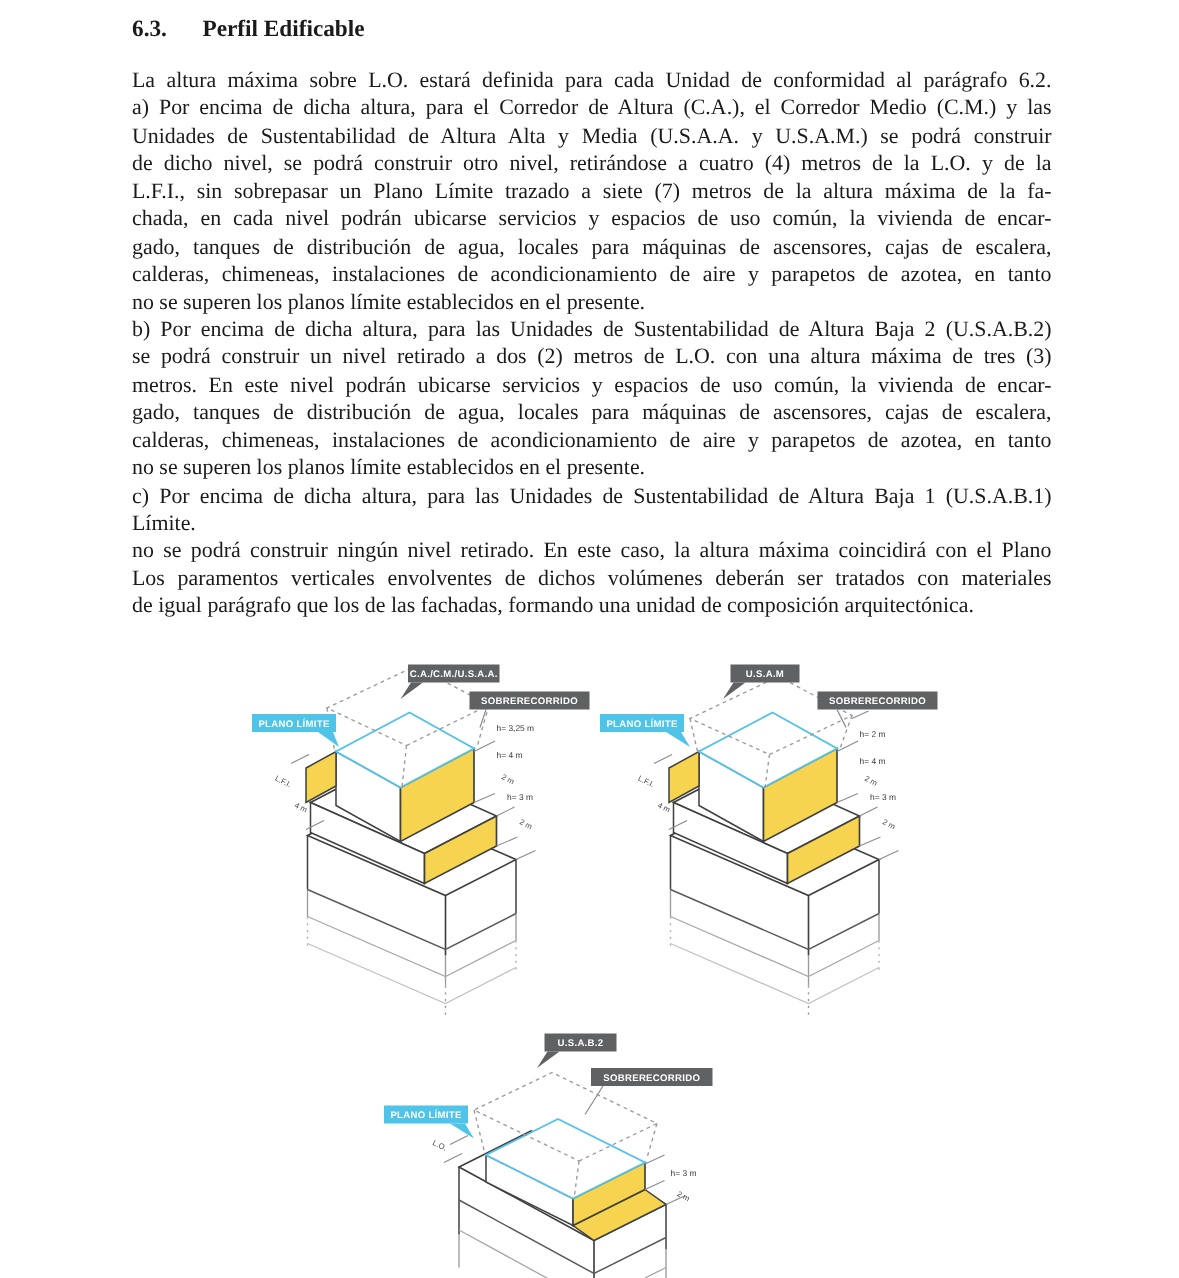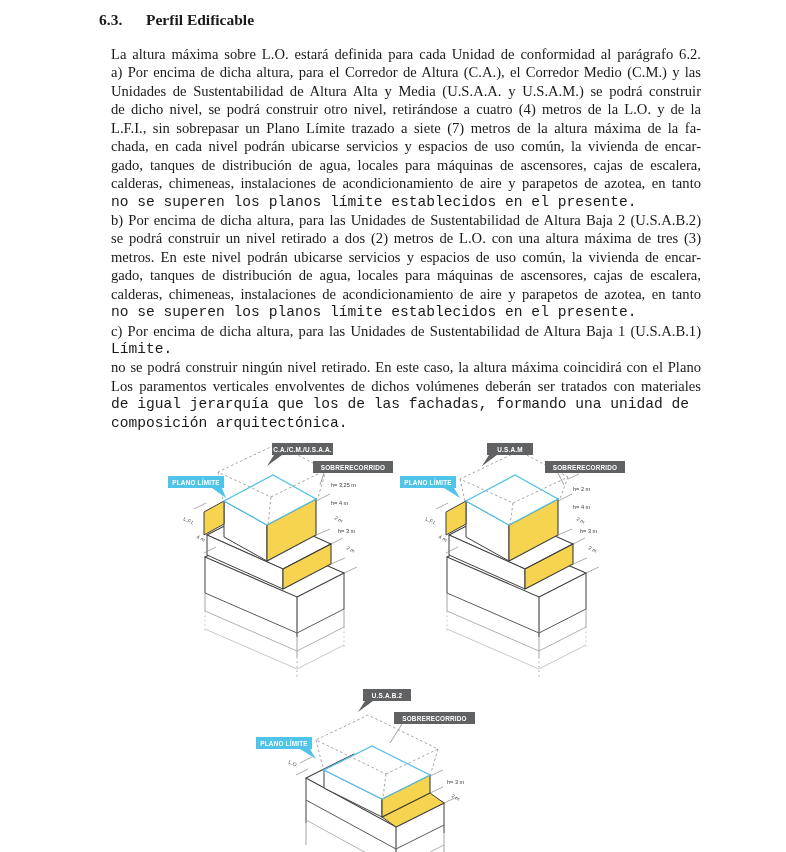--- a/index.html
+++ b/index.html
@@ -1,22 +1,22 @@
 <!DOCTYPE html>
 <html><head>
 <meta charset="utf-8">
 <style>
   html,body{margin:0;padding:0;background:#ffffff;}
   #page{position:relative;width:786px;height:852px;background:#ffffff;overflow:hidden;
         font-family:"Liberation Serif", serif;color:#1a1a1a;}
-  .heading{position:absolute;left:99px;top:11px;font-weight:bold;font-size:15.5px;}
+  .heading{position:absolute;left:88px;top:11px;font-weight:bold;font-size:15.5px;}
   .heading .num{display:inline-block;width:47px;}
   #bodytext{position:absolute;left:88px;top:45px;width:613px;font-size:14.6px;line-height:18.45px;}
-  #bodytext .ln{text-align:justify;text-align-last:justify;white-space:normal;height:18.45px;overflow:visible;margin-left:23px;}
-  #bodytext .ln.last{text-align:left;text-align-last:left;font-family:Liberation Mono, monospace;}
+  #bodytext .ln{text-align:justify;text-align-last:justify;white-space:normal;height:18.45px;overflow:visible;}
+  #bodytext .ln.last{text-align:left;text-align-last:left;}
   svg{position:absolute;overflow:visible;}
   svg text{font-family:"Liberation Sans", sans-serif;}
   .lblbox{font-weight:bold;fill:#ffffff;font-size:6.4px;letter-spacing:.2px;}
   .dim{fill:#3a3a3a;font-size:5.6px;}
   .dimr{fill:#4a4a4a;font-size:5.2px;}
 </style>
 </head>
 <body>
 
 <div id="page">
@@ -38,21 +38,21 @@
     <div class="ln">b) Por encima de dicha altura, para las Unidades de Sustentabilidad de Altura Baja 2 (U.S.A.B.2)</div>
     <div class="ln">se podrá construir un nivel retirado a dos (2) metros de L.O. con una altura máxima de tres (3)</div>
     <div class="ln">metros. En este nivel podrán ubicarse servicios y espacios de uso común, la vivienda de encar-</div>
     <div class="ln">gado, tanques de distribución de agua, locales para máquinas de ascensores, cajas de escalera,</div>
     <div class="ln">calderas, chimeneas, instalaciones de acondicionamiento de aire y parapetos de azotea, en tanto</div>
     <div class="ln last">no se superen los planos límite establecidos en el presente.</div>
     <div class="ln">c) Por encima de dicha altura, para las Unidades de Sustentabilidad de Altura Baja 1 (U.S.A.B.1)</div>
     <div class="ln last">Límite.</div>
     <div class="ln">no se podrá construir ningún nivel retirado. En este caso, la altura máxima coincidirá con el Plano</div>
     <div class="ln">Los paramentos verticales envolventes de dichos volúmenes deberán ser tratados con materiales</div>
-    <div class="ln last">de igual jerarquía que los de las fachadas, formando una unidad de composición arquitectónica.</div>
+    <div class="ln last">de igual parágrafo que los de las fachadas, formando una unidad de composición arquitectónica.</div>
   </div>
 
   <svg style="left:150px;top:441px" width="245" height="240" viewBox="0 0 245 240">
     <g>
       <polygon points="147,156 194,132 102,92 55,116" fill="#ffffff" stroke="#3f3f3f" stroke-width="1.1"></polygon>
       <line x1="147" y1="156" x2="147" y2="196" stroke="#3f3f3f" stroke-width="1.1"></line>
       <line x1="147" y1="196" x2="147" y2="216" stroke="#9a9a9a" stroke-width="0.9"></line>
       <line x1="147" y1="216" x2="147" y2="238" stroke="#9a9a9a" stroke-width="0.9" stroke-dasharray="1.5,3"></line>
       <line x1="55" y1="116" x2="55" y2="152" stroke="#3f3f3f" stroke-width="1"></line>
       <line x1="55" y1="152" x2="55" y2="170" stroke="#9a9a9a" stroke-width="0.9"></line>

